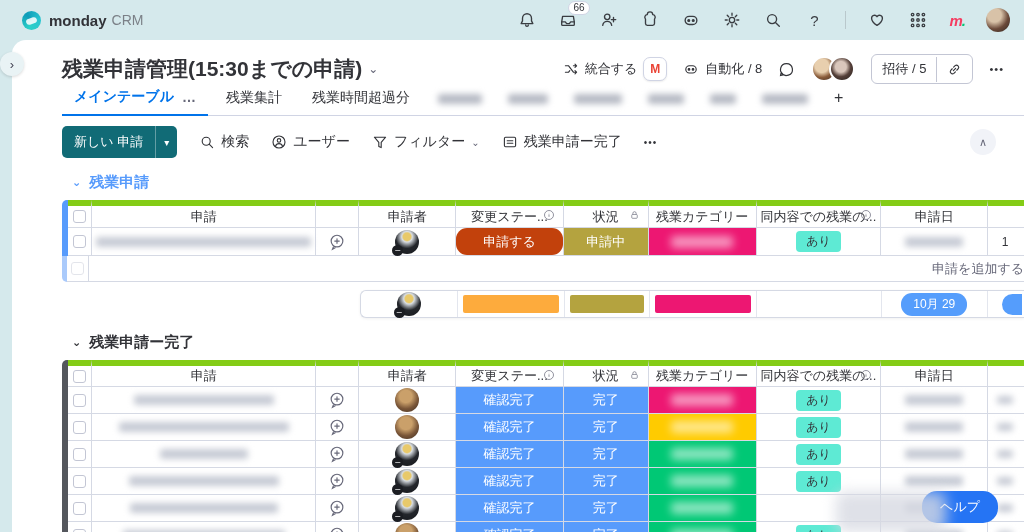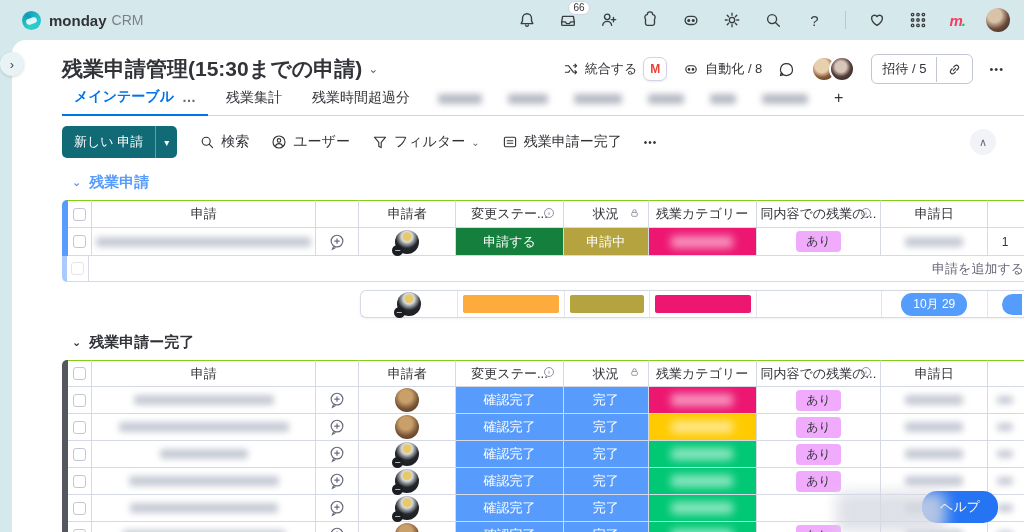--- a/index.html
+++ b/index.html
@@ -73,21 +73,21 @@
     font-size:15px; font-weight:600; height:24px; cursor:pointer; }
   .group-title .chev { font-size:11px; }
   .g1 .group-title, .g1 .chev { color:#579bfc; }
   .g2 .group-title { color:#323338; }
 
   .tbl { margin-top:6px; font-size:13px; }
   .trow { display:flex; height:28px; align-items:stretch; background:#fff; }
   .trow > div { border-right:1px solid #d5d9e4; border-bottom:1px solid #d5d9e4;
     display:flex; align-items:center; justify-content:center; position:relative; }
   .trow > div:first-child { border:none; }
-  .thead > div { border-top:1px solid #84cc16; color:#323338; }
+  .thead > div { border-top:6px solid #84cc16; color:#323338; }
   .c-bar { width:6px; }
   .g1 .c-bar { background:#579bfc; }
   .g1 .trow:first-child .c-bar { border-top-left-radius:5px; }
   .g1 .addrow .c-bar { background:#aacafb; border-bottom-left-radius:5px; }
   .g2 .c-bar { background:#54575d; }
   .g2 .thead .c-bar { border-top-left-radius:5px; }
   .c-check { width:24px; }
   .c-name { width:225px; justify-content:center; }
   .c-chat { width:43px; }
   .c-person { width:97px; }
@@ -99,21 +99,21 @@
   .c-extra { width:36px; border-right:none !important; justify-content:flex-end; padding-right:2px; font-size:12px; color:#323338; }
   .checkbox { width:13px; height:13px; border:1px solid #c3c6d4; border-radius:3px; background:#fff; cursor:pointer; }
   .addrow { height:26px; color:#676879; }
   .addrow .c-name { justify-content:flex-end; padding-left:14px; width:1054px; border-right:none; }
   .addrow .checkbox { opacity:.45; }
   .hdr-icn { position:absolute; right:8px; }
   .hdr-icn svg { stroke:#676879; fill:none; stroke-width:1.2; }
   .fill { width:100%; height:100%; display:flex; align-items:center; justify-content:center; color:#fff; font-weight:500; }
   .blur { background:#c7cbd5; border-radius:3px; height:10px; filter:blur(3px); }
   .blur.incell { background:rgba(255,255,255,.55); height:12px; width:62px; filter:blur(4px); }
-  .pill { background:#f0abfc; color:#323338; font-size:12px; border-radius:4px; padding:2px 10px; }
+  .pill { background:#5eead4; color:#323338; font-size:12px; border-radius:4px; padding:2px 10px; }
   .pill:empty { display:none; }
   .bubble-icn svg { stroke:#676879; fill:none; stroke-width:1.3; stroke-linecap:round; }
   .avatar { width:24px; height:24px; border-radius:50%; position:relative; filter:blur(.3px); }
   .avatar.dark { background:radial-gradient(circle at 50% 28%,#e8c96a 0 18%,#d8dde2 25%,#23262b 55%,#16181c 100%); }
   .avatar.warm { background:radial-gradient(circle at 45% 35%,#caa06a 0 30%,#7a5638 60%,#3a2a20 100%); }
   .avatar .minus { position:absolute; left:-3px; bottom:-2px; width:11px; height:11px; border-radius:50%;
     background:#1b1d22; color:#fff; font-size:9px; line-height:10px; text-align:center; }
 
   
   .gfooter { display:flex; height:28px; margin-left:298px; margin-top:8px; background:#fff;
@@ -362,21 +362,21 @@
               <circle cx="10" cy="9" r="6.5"></circle>
               <path d="M10 6.5v5M7.5 9h5M6 15.5L5 18l3-1.5"></path>
             </svg>
           </div>
         <div class="c-person">
             <span class="avatar dark">
               <span class="minus">–</span>
             </span>
           </div>
         <div class="c-status">
-            <span class="fill" style="background:#15803d;">申請する</span>
+            <span class="fill" style="background:#c2410c;border-radius:11px;">申請する</span>
           </div>
         <div class="c-situation">
             <span class="fill" style="background:#b4a33f;">申請中</span>
           </div>
         <div class="c-category">
             <span class="fill" style="background:#ed1772;">
               <span class="blur incell"></span>
             </span>
           </div>
         <div class="c-dup">

